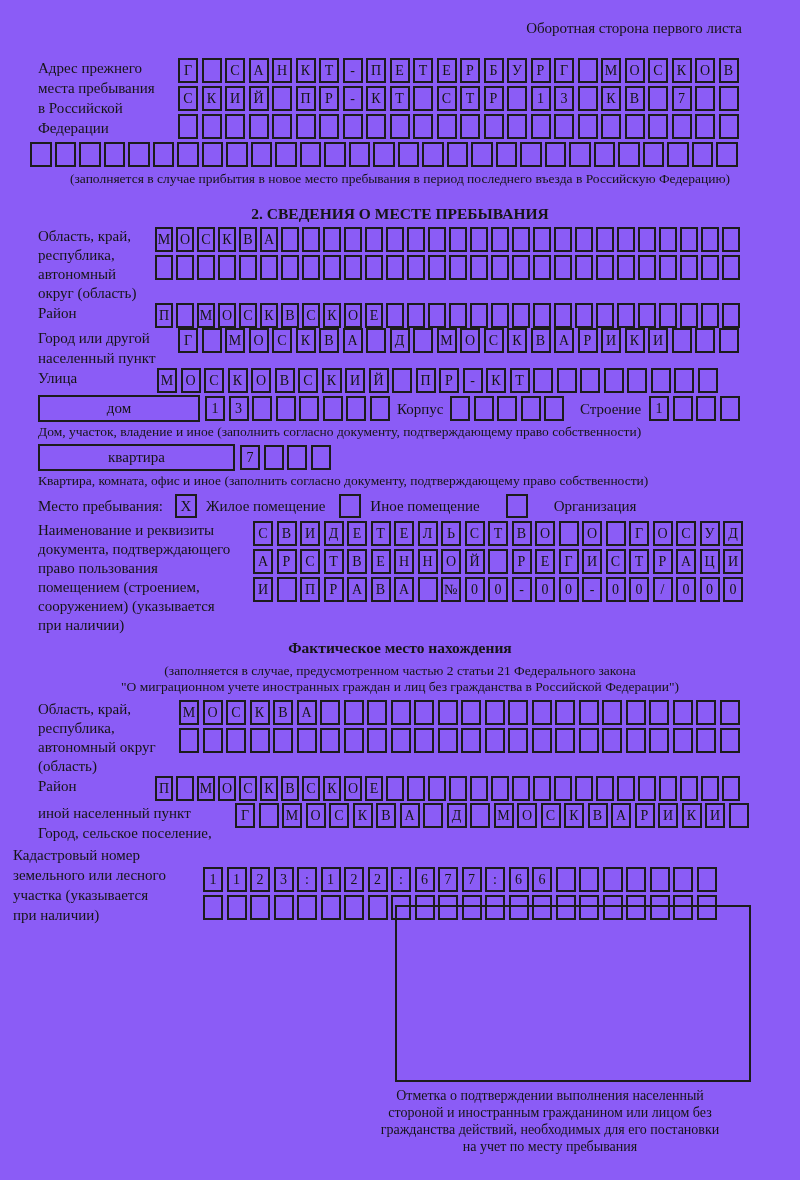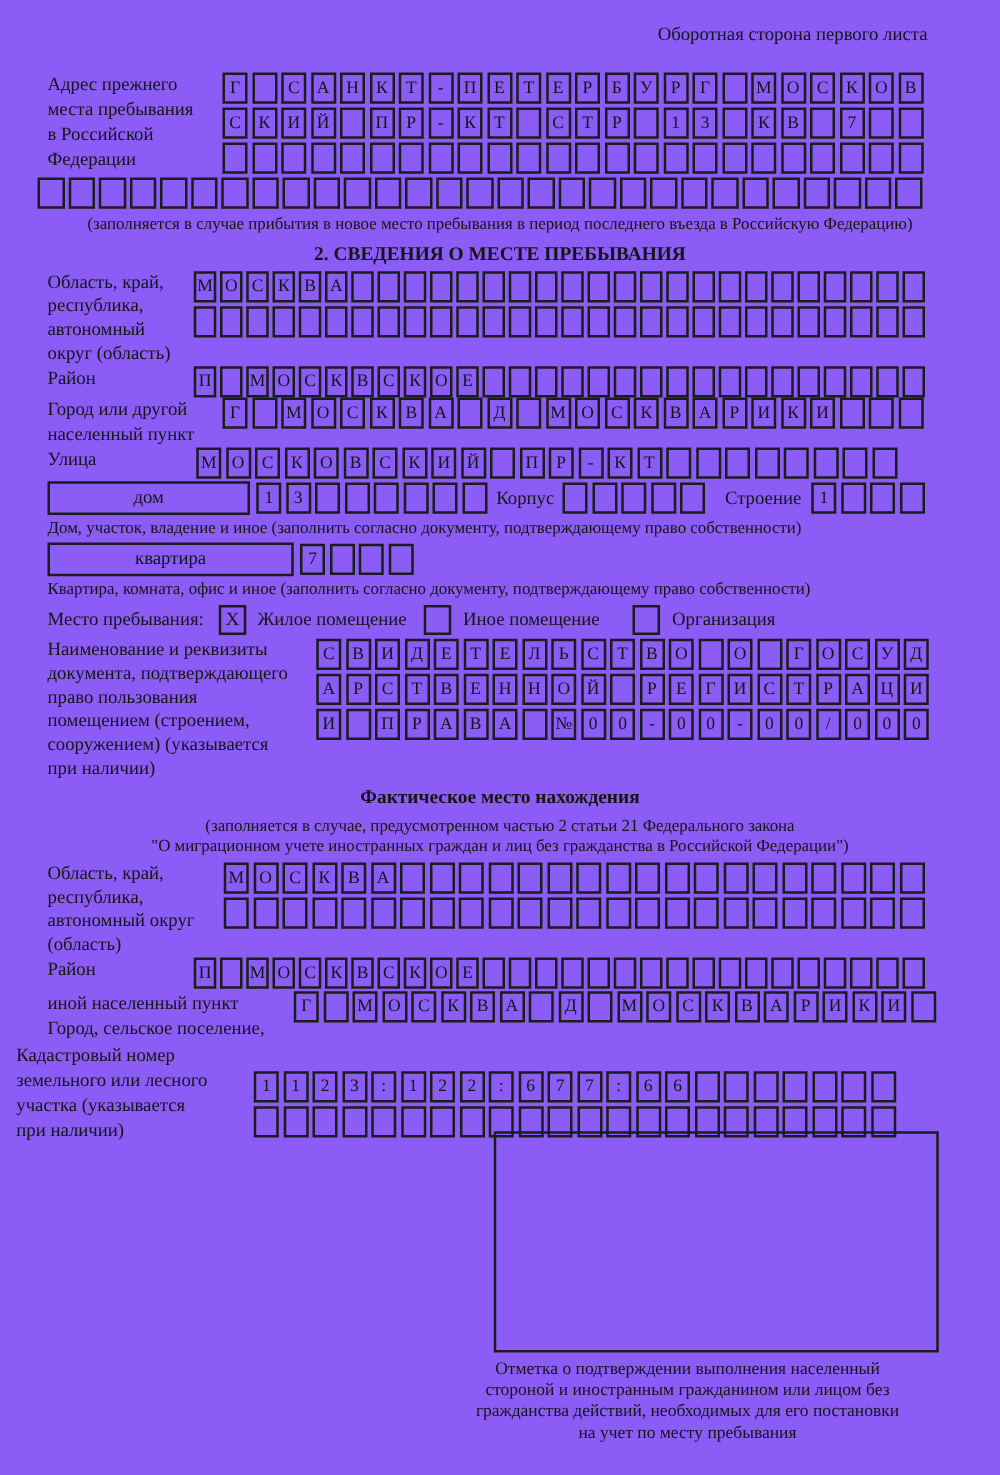--- a/index.html
+++ b/index.html
@@ -165,21 +165,21 @@
       <span class="cell"></span>
       <span class="cell"></span>
       <span class="cell"></span>
       <span class="cell"></span>
       <span class="cell"></span>
       <span class="cell"></span>
       <span class="cell"></span>
     </div>
   <div class="caption center" style="margin-top:4px;">(заполняется в случае прибытия в новое место пребывания в период последнего въезда в Российскую Федерацию)</div>
 
-  <div class="sect-title" style="margin-top:8px;">2. СВЕДЕНИЯ О МЕСТЕ ПРЕБЫВАНИЯ</div>
+  <div class="sect-title" style="margin-top:18px;">2. СВЕДЕНИЯ О МЕСТЕ ПРЕБЫВАНИЯ</div>
 
   <div class="field" style="margin-top:4px;">
     <div class="flabel tight" style="width:117px;">
       <div>Область, край,</div>
       <div>республика,</div>
       <div>автономный</div>
       <div>округ (область)</div>
     </div>
     <div class="rows">
       <div class="boxrow narrow rowgap">
@@ -383,21 +383,21 @@
   </div>
   <div class="caption left" style="margin-top:2px;">Квартира, комната, офис и иное (заполнить согласно документу, подтверждающему право собственности)</div>
 
   <div class="stayrow" style="margin-top:5px;">
     <div>Место пребывания:</div>
     <div class="cbx" style="margin-left:12px;">X</div>
     <div style="margin-left:9px;">Жилое помещение</div>
     <div class="cbx" style="margin-left:14px;"></div>
     <div style="margin-left:9px;">Иное помещение</div>
     <div class="cbx" style="margin-left:26px;"></div>
-    <div style="margin-left:10px;text-align:right;">Организация</div>
+    <div style="margin-left:26px;text-align:right;">Организация</div>
   </div>
 
   <div class="field" style="margin-top:3px;">
     <div class="flabel tight" style="width:215px;">
       <div>Наименование и реквизиты</div>
       <div>документа, подтверждающего</div>
       <div>право пользования</div>
       <div>помещением (строением,</div>
       <div>сооружением) (указывается</div>
       <div>при наличии)</div>

